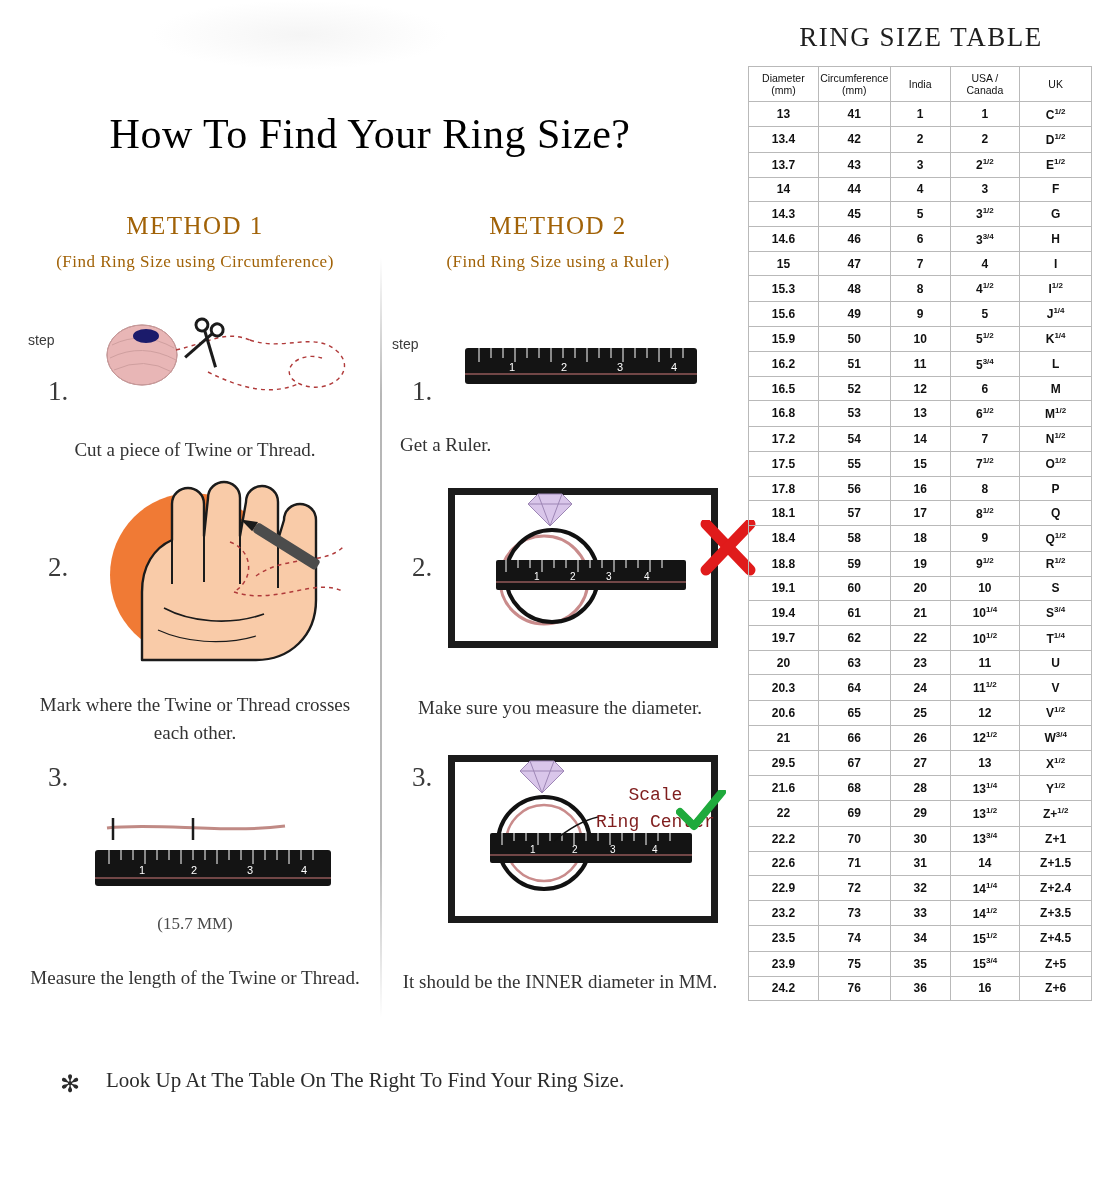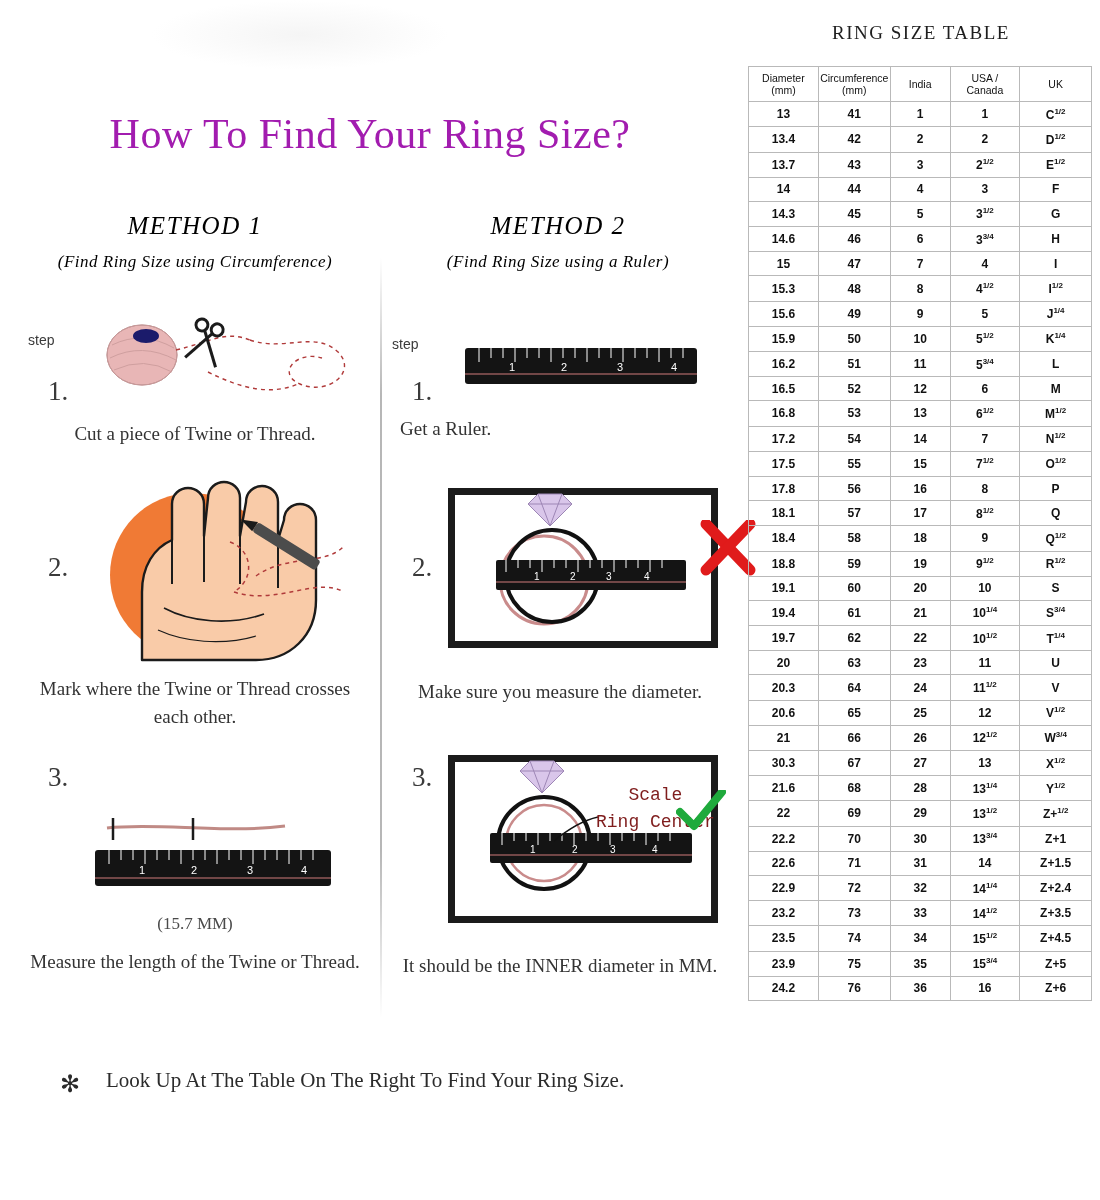--- a/index.html
+++ b/index.html
@@ -25,29 +25,28 @@
     position: absolute;
     left: 0; top: 0;
     width: 740px; height: 1200px;
   }
   .main-title {
     position: absolute;
     left: 0; top: 110px;
     width: 740px;
     text-align: center;
     font-size: 42px;
-    color: #a21caf;
+    color: #000000;
     letter-spacing: .5px;
   }
 
   .method-head {
     position: absolute;
     text-align: center;
-    color: #000000;
-    font-style: italic;
+    color: #a16207;
   }
   .method-head .m-title {
     font-size: 25px;
     letter-spacing: 1.5px;
   }
   .method-head .m-sub {
     font-size: 17px;
     margin-top: 12px;
     letter-spacing: .5px;
   }
@@ -83,20 +82,21 @@
   #s2n1 { left: 412px; top: 376px; }
   #s2n2 { left: 412px; top: 552px; }
   #s2n3 { left: 412px; top: 762px; }
 
   .caption {
     position: absolute;
     font-size: 19px;
     color: #333;
     text-align: center;
     line-height: 1.45;
+    margin-top: 16px;
   }
   #cap1-1 { left: 25px; top: 420px; width: 340px; }
   #cap1-2 { left: 25px; top: 675px; width: 340px; }
   #cap1-3 { left: 25px; top: 948px; width: 340px; }
   #cap2-1 { left: 400px; top: 415px; width: 300px; text-align: left; }
   #cap2-2 { left: 385px; top: 678px; width: 350px; }
   #cap2-3 { left: 385px; top: 952px; width: 350px; }
 
   .mm-note {
     position: absolute;
@@ -174,21 +174,21 @@
   .right {
     position: absolute;
     left: 742px; top: 0;
     width: 358px; height: 1200px;
   }
   .table-title {
     position: absolute;
     left: 0; top: 22px;
     width: 358px;
     text-align: center;
-    font-size: 19px;
+    font-size: 27px;
     letter-spacing: 1.5px;
     color: #1e1e1e;
   }
   table.size-table {
     position: absolute;
     left: 6px; top: 66px;
     width: 344px;
     border-collapse: collapse;
     font-family: "Liberation Sans", sans-serif;
   }
@@ -684,21 +684,21 @@
             <td>V<sup>1/2</sup></td>
           </tr>
           <tr>
             <td>21</td>
             <td>66</td>
             <td>26</td>
             <td>12<sup>1/2</sup></td>
             <td>W<sup>3/4</sup></td>
           </tr>
           <tr>
-            <td>30.3</td>
+            <td>29.5</td>
             <td>67</td>
             <td>27</td>
             <td>13</td>
             <td>X<sup>1/2</sup></td>
           </tr>
           <tr>
             <td>21.6</td>
             <td>68</td>
             <td>28</td>
             <td>13<sup>1/4</sup></td>

